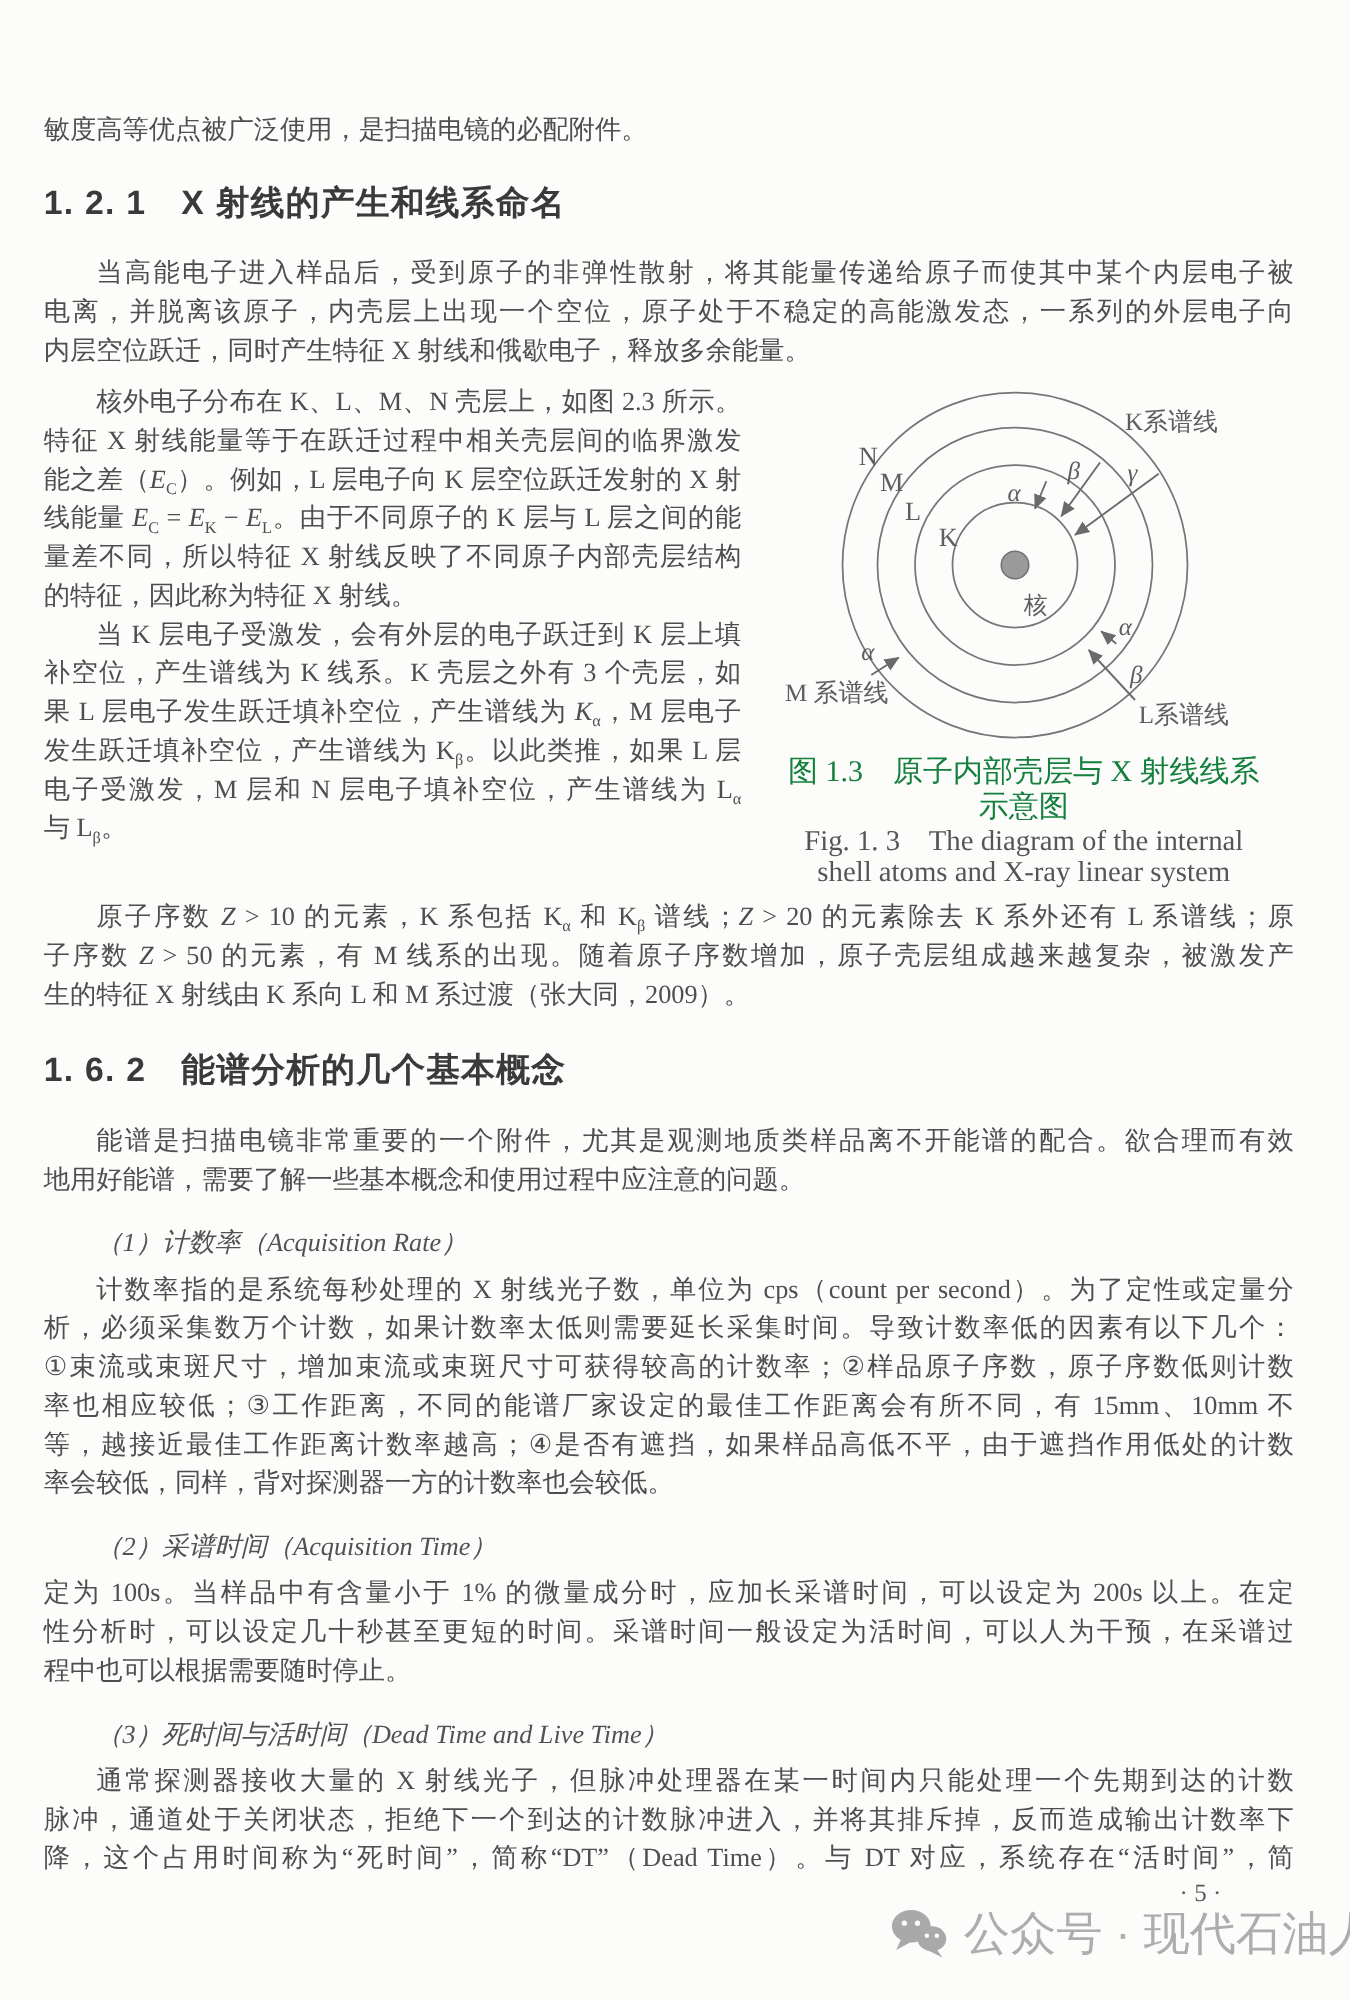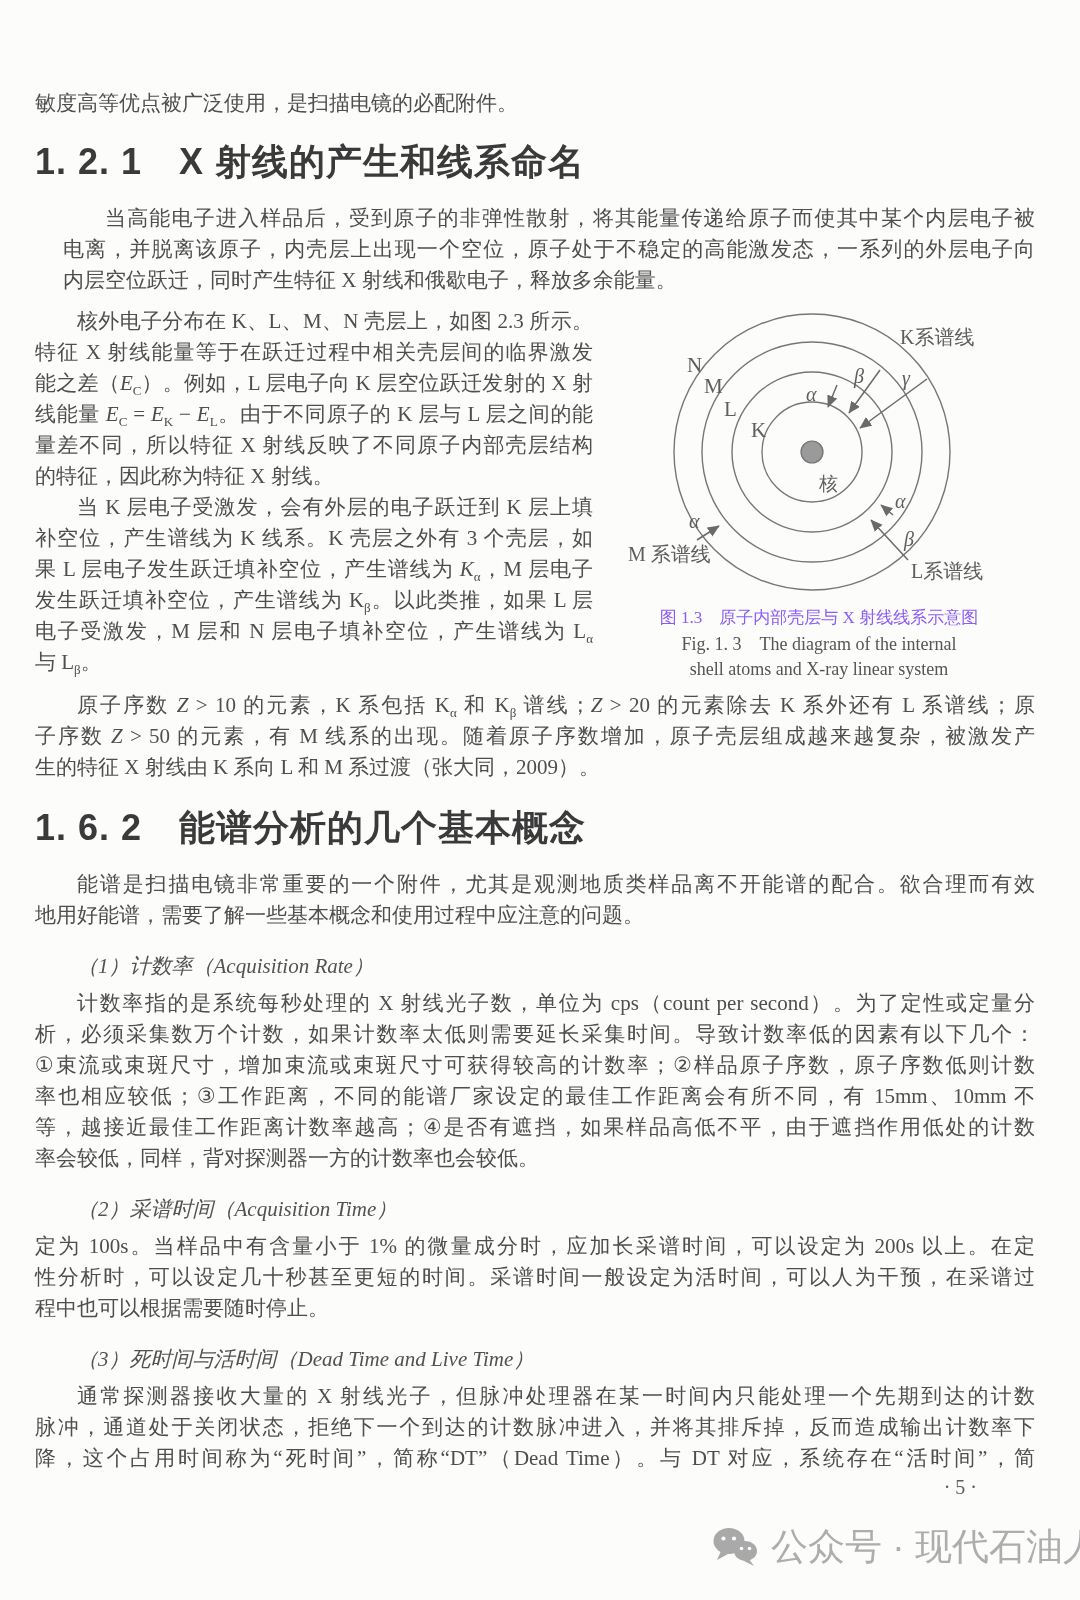--- a/index.html
+++ b/index.html
@@ -19,46 +19,46 @@
     color:#4e4e4e;
   }
   .tline.just{text-align:justify;text-align-last:justify;}
   .tline.ind{text-indent:42px;}
   .tline.item{font-style:italic;color:#525252;}
   .tline sub{font-size:13px;line-height:0;}
   .i{font-style:italic;}
   h2.sec{
     font-family:"Liberation Sans","DejaVu Sans",sans-serif;
     font-weight:bold;
-    font-size:36px;
+    font-size:27px;
     line-height:38px;
     color:#3a3a3a;
     margin:0;
     letter-spacing:1px;
   }
   #h121{margin-top:24px;}
   #h122{margin-top:26px;}
-  #paraA{margin-top:22px;margin-left:28px;}
+  #paraA{margin-top:22px;}
   #paraB{margin-top:8px;}
   #paraC{margin-top:22px;}
   #paraD,#paraE,#paraF{margin-top:6px;}
   .itemline{margin-top:20px;}
   .wrap{margin-top:10px;display:flex;min-height:372px;}
   .col-text{width:558px;flex:0 0 558px;}
   .col-fig{width:392px;flex:0 0 392px;margin-left:30px;}
   .col-fig figure{margin:0;padding:0;}
   .fig-svg{display:block;}
   .fig-svg text{font-family:"Liberation Serif","DejaVu Serif",serif;fill:#5e5e5e;}
   .fig-svg .shell-lbl{font-size:21px;}
   .fig-svg .series-lbl{font-size:20px;}
   .fig-svg .greek{font-size:20px;font-style:italic;}
   .fig-svg .nucleus-lbl{font-size:19px;}
   figcaption{margin-top:10px;text-align:center;}
-  .cap-zh{font-size:17px;line-height:28px;color:#8b5cf6;}
-  .cap-en{font-size:18px;line-height:25px;color:#555;}
+  .cap-zh{font-size:24px;line-height:28px;color:#15803d;}
+  .cap-en{font-size:23px;line-height:25px;color:#555;}
   .pagenum{
     margin-top:0;
     text-align:right;
     padding-right:58px;
     font-size:20px;
     line-height:26px;
     color:#5a5a5a;
   }
   .watermark{
     position:absolute;

